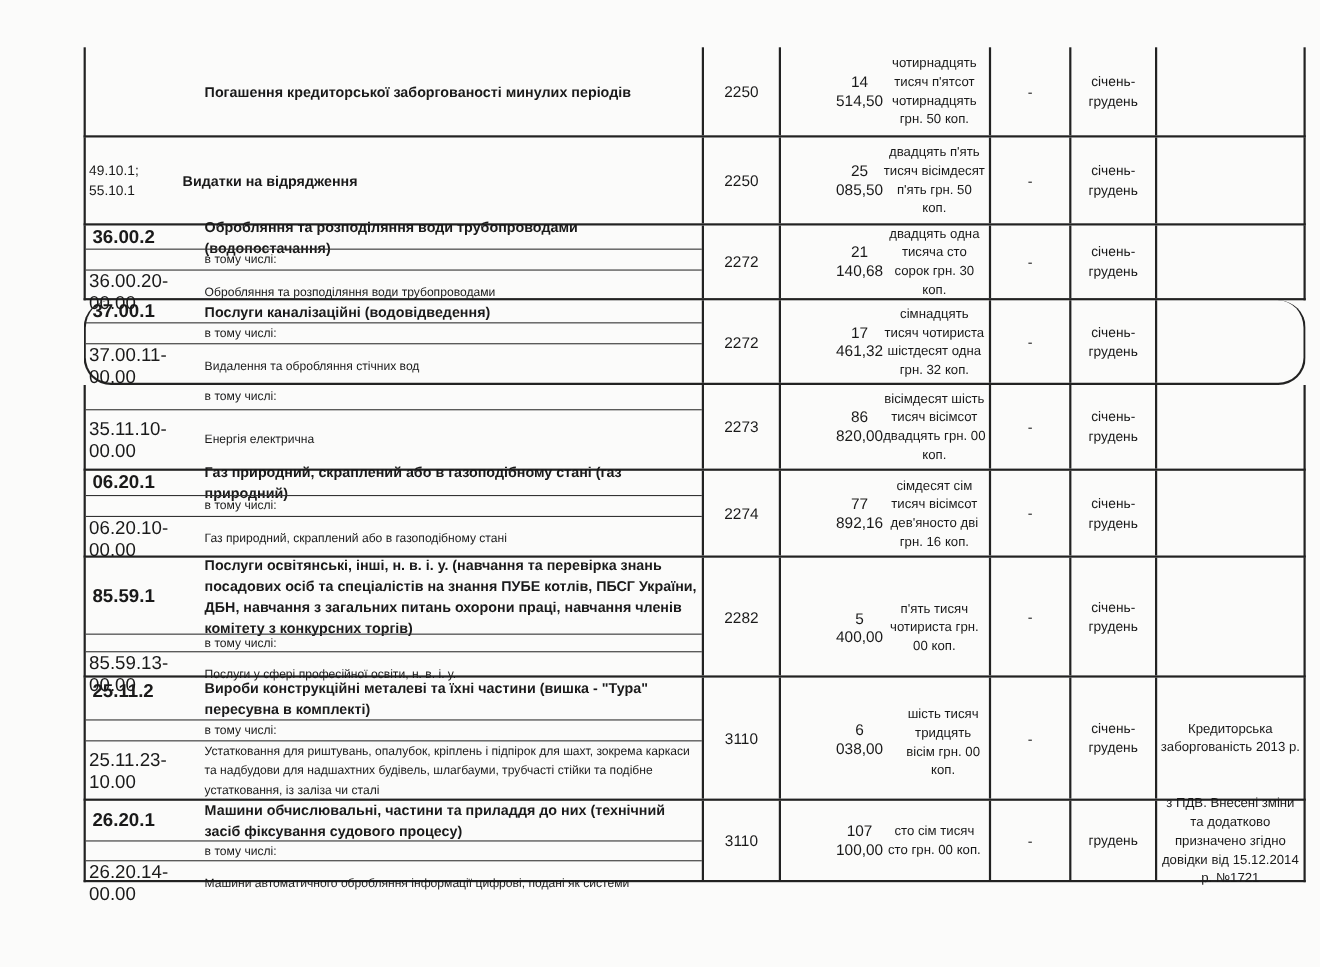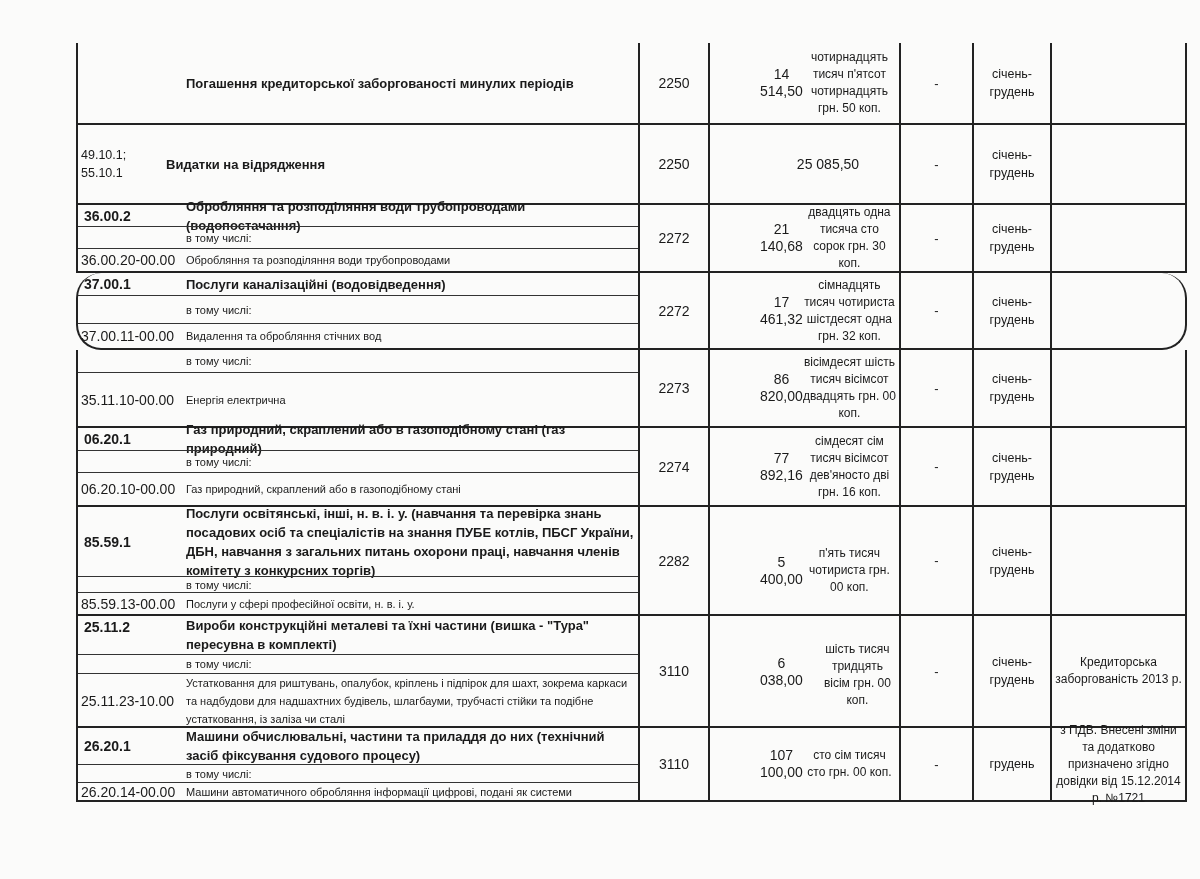--- a/index.html
+++ b/index.html
@@ -3,21 +3,21 @@
 <meta charset="utf-8">
 <style>
   html, body { margin:0; padding:0; }
   body { width:1200px; height:879px; background:#fbfbfa; position:relative; overflow:hidden;
          font-family:"Liberation Sans", sans-serif; color:#1a1a1a; }
   .tbl { position:absolute; left:76px; top:43px; width:1111px; }
   .row { position:relative; display:flex; border-bottom:2px solid #222; border-left:2px solid #222; border-right:2px solid #222; box-sizing:border-box; }
   .leftpart { width:562px; display:flex; flex-direction:column; box-sizing:border-box; border-right:2px solid #222; }
   .sub { display:flex; align-items:center; box-sizing:border-box; }
   .sub + .sub { border-top:1.5px solid #333; }
-  .code { width:108px; padding-left:3px; font-size:14px; box-sizing:border-box; flex-shrink:0; }
+  .code { width:108px; padding-left:3px; font-size:17px; box-sizing:border-box; flex-shrink:0; }
   .code.b { font-weight:bold; padding-left:6px; }
   .desc { flex:1; padding-left:0; font-size:12.5px; line-height:18px; }
   .desc.b { font-weight:bold; font-size:13px; line-height:19px; }
   .desc.small { font-size:11px; }
   .cell { display:flex; align-items:center; justify-content:center; text-align:center; box-sizing:border-box; border-right:2px solid #222; font-size:13px; }
   .cell:last-child { border-right:none; }
   .c-kekv { width:70px; font-size:14px; }
   .c-amt { width:144px; flex-direction:row; font-size:12px; line-height:17px; padding:0 3px;margin-left:47px; }
   .c-amt .num { font-size:14px; }
   .c-dash { width:73px; }
@@ -49,20 +49,21 @@
   <div class="row" style="height:80px;">
     <div class="leftpart">
       <div class="sub" style="height:80px;border-radius:11px;">
         <span class="code" style="width:88px;line-height:18px;font-size:12.5px;">49.10.1; 55.10.1</span>
         <span class="desc b">Видатки на відрядження</span>
       </div>
     </div>
     <div class="cell c-kekv">2250</div>
     <div class="cell c-amt">
       <span class="num">25 085,50</span>
+      <span>двадцять п'ять тисяч вісімдесят п'ять грн. 50 коп.</span>
     </div>
     <div class="cell c-dash">-</div>
     <div class="cell c-per">січень-грудень</div>
     <div class="cell c-note"></div>
   </div>
 
   <div class="row" style="height:68px;">
     <div class="leftpart">
       <div class="sub" style="height:21px;">
         <span class="code b">36.00.2</span>

